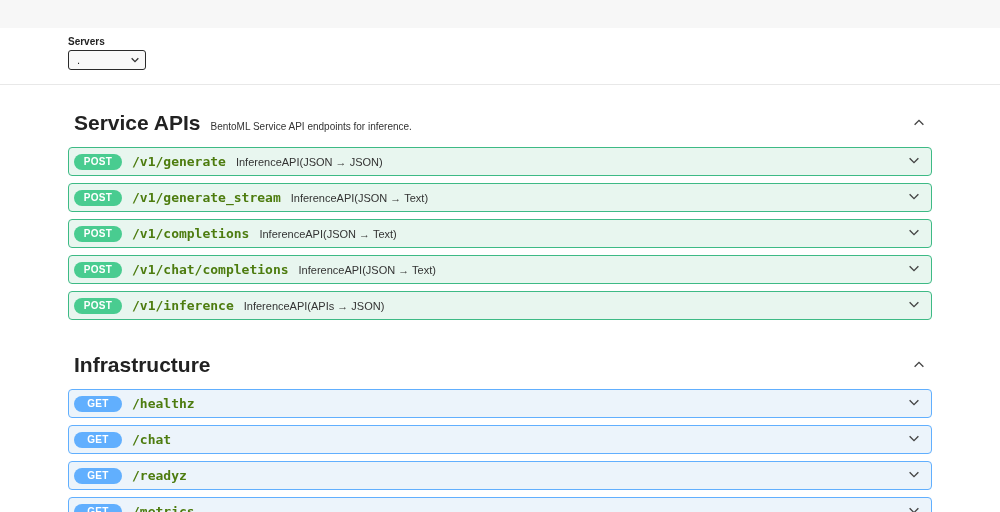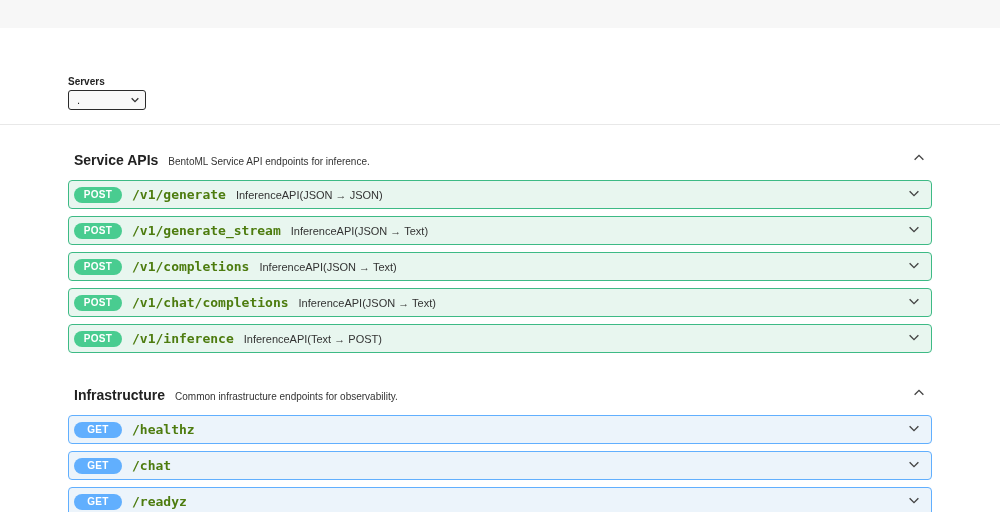--- a/index.html
+++ b/index.html
@@ -16,21 +16,20 @@
   }
   .servers-bar {
     padding: 8px 68px 14px;
     border-bottom: 1px solid #e8e8e8;
   }
   .servers-label {
     font-size: 10px;
     font-weight: 700;
     margin-bottom: 3px;
     display: block;
-    margin-top: 40px;
   }
   .servers-select {
     position: relative;
     display: inline-flex;
     align-items: center;
     border: 1.5px solid #2a2a2a;
     border-radius: 3px;
     padding: 2px 26px 2px 8px;
     min-width: 78px;
     height: 20px;
@@ -48,21 +47,21 @@
     padding: 0 68px 20px;
   }
   .section-header {
     display: flex;
     align-items: baseline;
     gap: 10px;
     padding: 26px 6px 12px;
     cursor: pointer;
   }
   .section-title {
-    font-size: 14px;
+    font-size: 21px;
     font-weight: 700;
     color: #222;
   }
   .section-desc {
     font-size: 10px;
     color: #333;
     flex: 1;
   }
   .section-toggle {
     margin-left: auto;
@@ -170,28 +169,27 @@
       <span class="method-badge post">POST</span>
       <span class="endpoint-path">/v1/chat/completions</span>
       <span class="endpoint-desc">InferenceAPI(JSON → Text)</span>
       <span class="row-toggle"><svg class="chev" viewBox="0 0 16 16">
           <polyline points="3,6 8,11 13,6"></polyline>
         </svg></span>
     </div>
     <div class="endpoint-row post">
       <span class="method-badge post">POST</span>
       <span class="endpoint-path">/v1/inference</span>
-      <span class="endpoint-desc">InferenceAPI(Text → POST)</span>
+      <span class="endpoint-desc">InferenceAPI(APIs → JSON)</span>
       <span class="row-toggle"><svg class="chev" viewBox="0 0 16 16">
           <polyline points="3,6 8,11 13,6"></polyline>
         </svg></span>
     </div>
     <div class="section-header">
       <span class="section-title">Infrastructure</span>
-      <span class="section-desc">Common infrastructure endpoints for observability.</span>
       <span class="section-toggle"><svg class="chev" viewBox="0 0 16 16">
           <polyline points="3,10 8,5 13,10"></polyline>
         </svg></span>
     </div>
     <div class="endpoint-row get">
       <span class="method-badge get">GET</span>
       <span class="endpoint-path">/healthz</span>
       <span class="endpoint-desc"></span>
       <span class="row-toggle"><svg class="chev" viewBox="0 0 16 16">
           <polyline points="3,6 8,11 13,6"></polyline>

